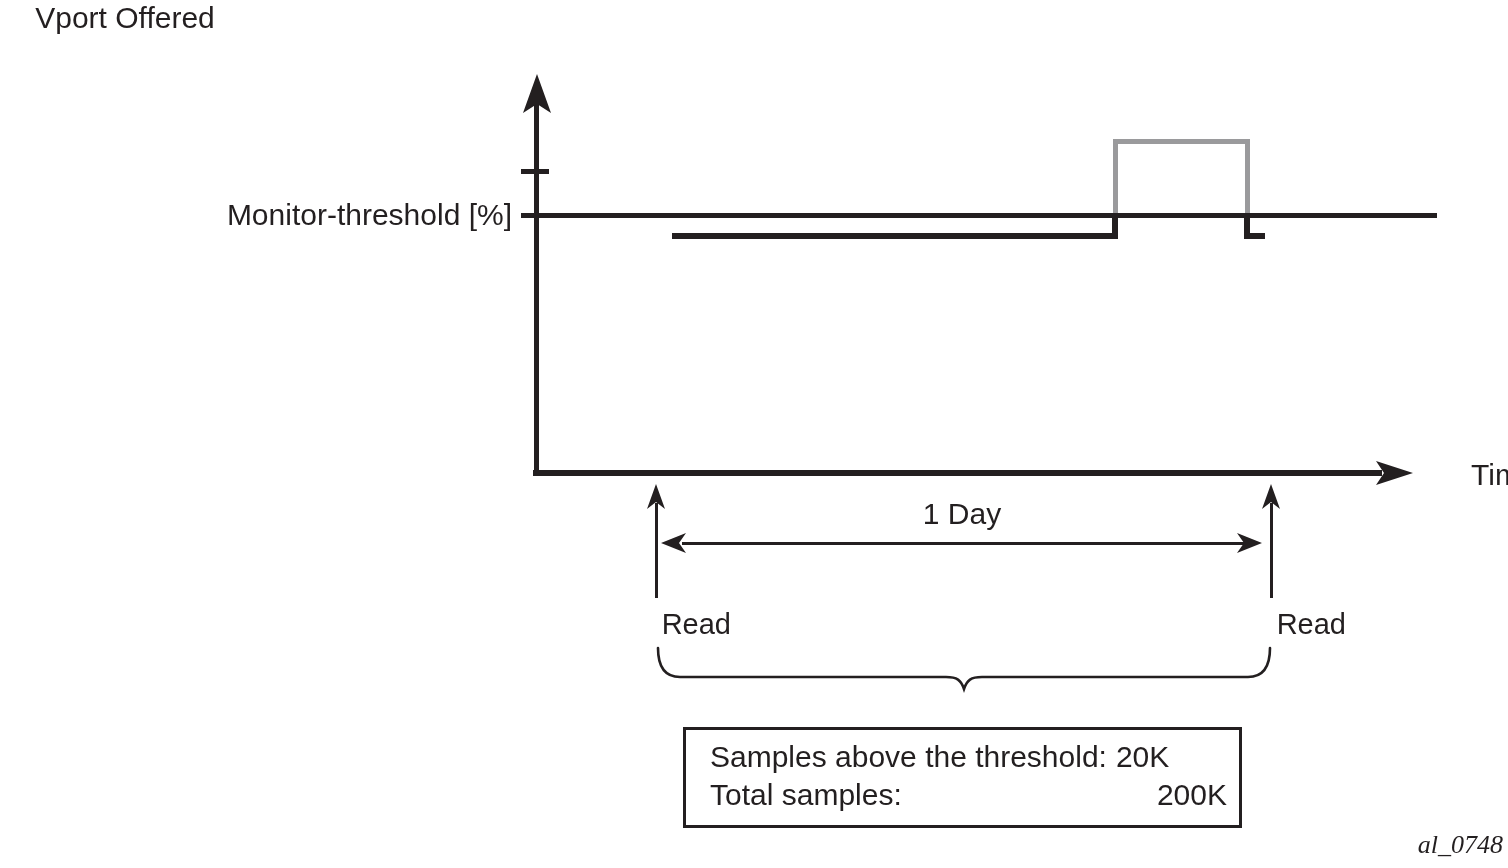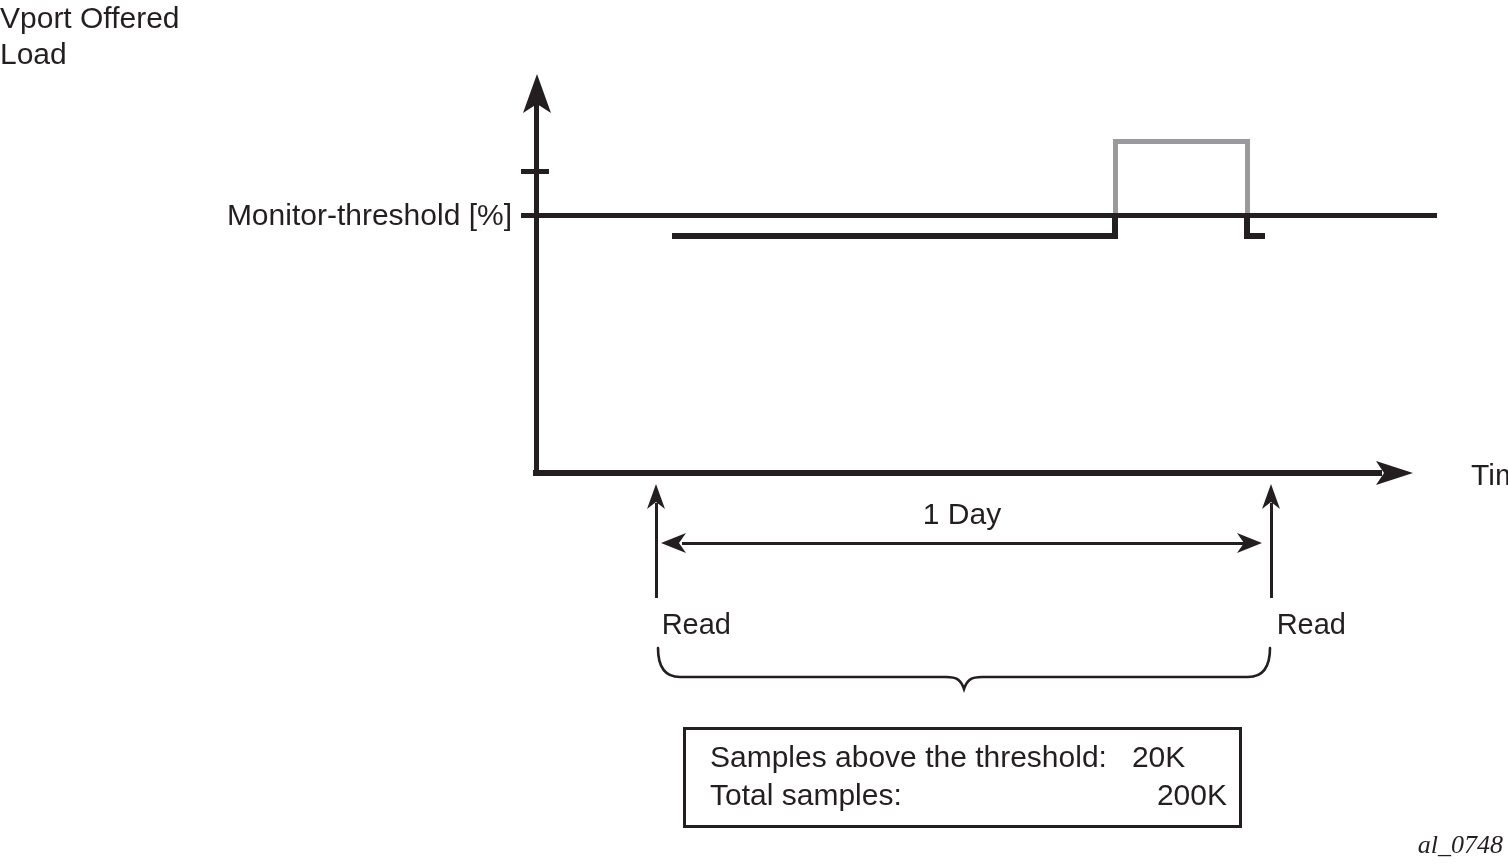--- a/index.html
+++ b/index.html
@@ -15,21 +15,21 @@
     height: 868px;
     background: #ffffff;
     overflow: hidden;
   }
   .hline, .vline { position: absolute; background: var(--ink); }
   .grayline { position: absolute; background: var(--gray); }
   .txt { position: absolute; white-space: nowrap; }
 
   .y-axis-title {
     left: 412px; top: 5px; width: 250px;
-    font-size: 30px; line-height: 36px;
+    text-align: center; font-size: 30px; line-height: 36px;
   }
   .left-label {
     left: 0; width: 512px; text-align: right;
     font-size: 30px; line-height: 34px;
   }
   .lbl-bandwidth { top: 154px; }
   .lbl-monitor   { top: 198px; }
 
   .time-label { left: 1423px; top: 458px; font-size: 30px; margin-left: 48px; }
 
@@ -44,21 +44,21 @@
   .read-right-label { left: 1196px; }
 
   .samples-box {
     position: absolute;
     left: 683px; top: 727px; width: 559px; height: 101px;
     border: 3px solid var(--ink);
     padding: 8px 12px 0 24px;
     font-size: 30px; line-height: 38px;
   }
   .samples-row { display: flex; }
-  .samples-row-1 { justify-content: flex-start; gap: 25px; }
+  .samples-row-1 { justify-content: flex-start; gap: 9px; }
   .samples-row-2 { justify-content: space-between; }
 
   .figure-id {
     left: 1350px; top: 830px; width: 153px;
     text-align: right;
     font-family: "Liberation Serif", serif;
     font-style: italic;
     font-size: 26px;
   }
 
@@ -72,21 +72,20 @@
     fill: none; stroke: var(--ink); stroke-width: 2.6px; stroke-linecap: round;
   }
 </style>
 </head>
 <body>
 
 <div class="canvas">
 
   <div class="y-axis-title">
     <div>Vport Offered</div>
-    <div>Load</div>
   </div>
 
   <div class="txt left-label lbl-monitor">Monitor-threshold [%]</div>
 
   <div class="grayline" style="left:1113px; top:139px; width:5px;  height:98px;"></div>
   <div class="grayline" style="left:1113px; top:139px; width:137px; height:5px;"></div>
   <div class="grayline" style="left:1245px; top:139px; width:5px;  height:98px;"></div>
 
   <div class="vline" style="left:534px; top:95px;  width:5px;  height:381px;"></div>
   <div class="hline" style="left:533px; top:470px; width:849px; height:6px;"></div>

